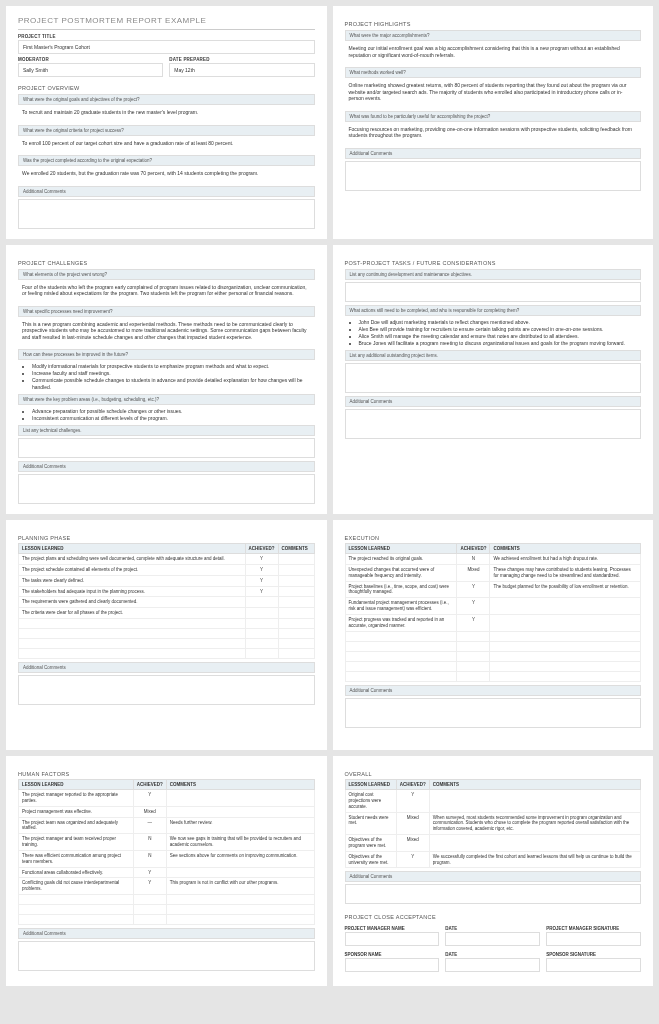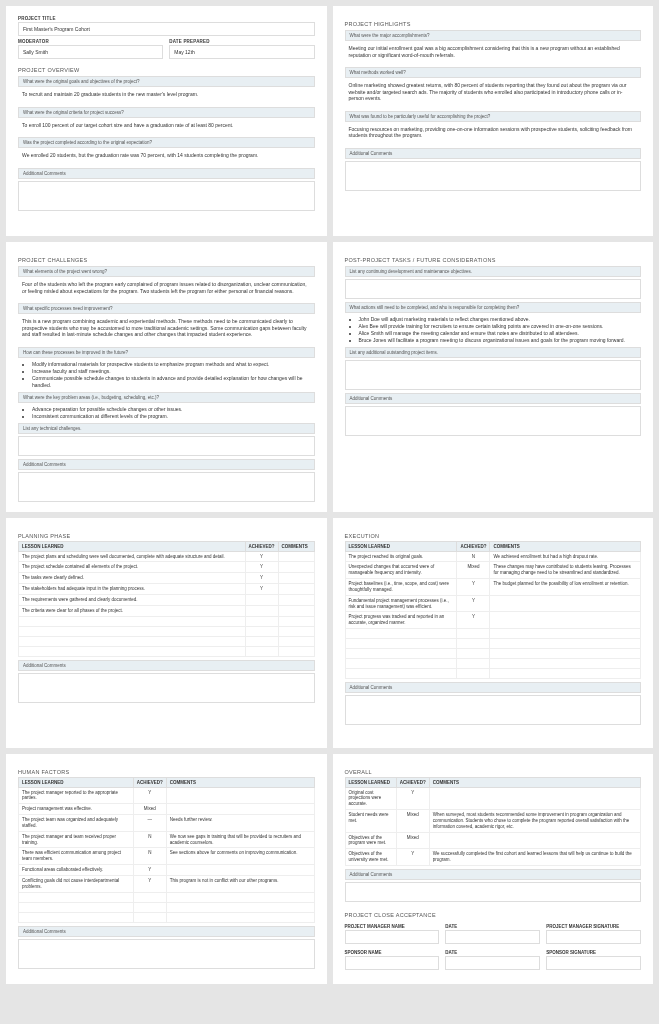--- a/index.html
+++ b/index.html
@@ -28,20 +28,21 @@
 .sig-lbl { font-size: 4.5px; font-weight: bold; margin-bottom: 1px; }
 .sig-box { border: 1px solid #ddd; height: 14px; }
 .sig-date { width: 40px; }
 </style>
 </head>
 <body>
 
 <div class="grid">
 
 <div class="page">
+  <div class="doc-title">PROJECT POSTMORTEM REPORT EXAMPLE</div>
   <div class="field-label">PROJECT TITLE</div>
   <div class="input-box">First Master's Program Cohort</div>
   <div class="row2">
     <div>
       <div class="field-label">MODERATOR</div>
       <div class="input-box">Sally Smith</div>
     </div>
     <div>
       <div class="field-label">DATE PREPARED</div>
       <div class="input-box">May 12th</div>

